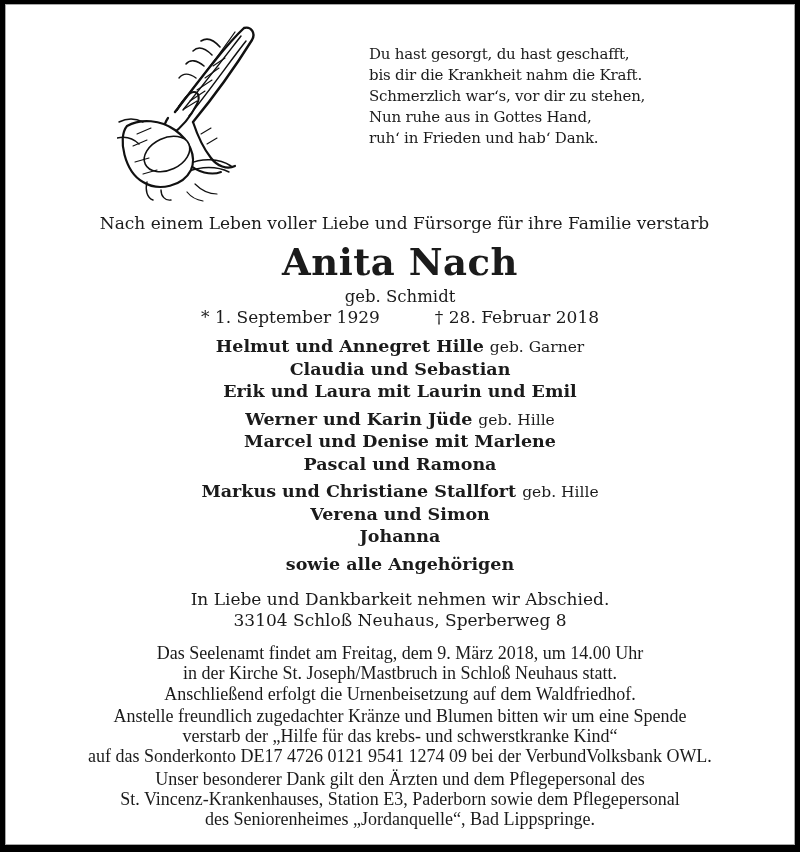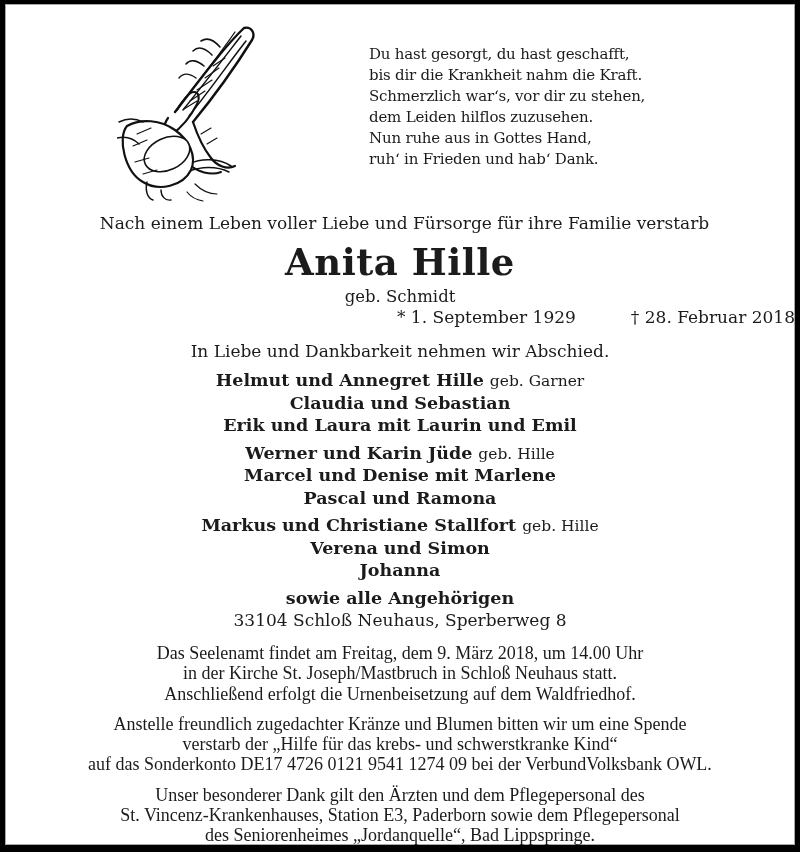--- a/index.html
+++ b/index.html
@@ -16,30 +16,30 @@
     color:#1b1b1b;
     overflow:hidden;
   }
   .header { position:relative; height:198px; }
   .hands { position:absolute; left:112px; top:10px; width:208px; height:188px; }
   .poem { position:absolute; left:364px; top:40px; font-size:15px; line-height:21px; letter-spacing:-0.2px; white-space:nowrap; }
   .center { text-align:center; }
   .intro { margin-top:10px; font-size:17px; line-height:22px;padding-left:9px; }
   .title { margin-top:4px; font-size:37px; font-weight:bold; line-height:48px; letter-spacing:0.5px; }
   .maiden { font-size:16.5px; line-height:21px; }
-  .dates { display:flex; justify-content:flex-end; gap:55px; font-size:17px; line-height:21px; }
+  .dates { display:flex; justify-content:center; gap:55px; font-size:17px; line-height:21px; }
   .farewell { margin-top:12px; font-size:17px; line-height:22px; }
   .mourners { margin-top:8px; }
   .mourner-line { font-size:17.5px; font-weight:bold; line-height:21.5px; }
   .mourner-line .suffix { font-weight:normal; font-size:15.5px; }
   .suffix:not(:empty) { margin-left:6px; }
   .group-start { margin-top:5px; }
   .address { font-size:17px; line-height:21px; }
   .para { margin-top:12px; font-family:Liberation Serif, serif; font-size:18px; line-height:20.3px; }
-  .para + .para { margin-top:10px; }
+  .para + .para { margin-top:2px; }
   .para div, .poem div { white-space:nowrap; }
 </style>
 </head>
 <body>
 
 <div class="frame">
 
   <div class="header">
     <svg class="hands" viewBox="0 0 208 188" fill="none" stroke="#111" stroke-linecap="round" stroke-linejoin="round">
 
@@ -84,51 +84,50 @@
       <path d="M20,120 L34,114" stroke-width="1.1"></path>
       <path d="M16,132 L30,126" stroke-width="1.1"></path>
       <path d="M18,148 L32,144" stroke-width="1.1"></path>
       <path d="M26,160 L40,156" stroke-width="1.1"></path>
     </svg>
 
     <div class="poem">
       <div>Du hast gesorgt, du hast geschafft,</div>
       <div>bis dir die Krankheit nahm die Kraft.</div>
       <div>Schmerzlich war‘s, vor dir zu stehen,</div>
-      <div>dem Leiden hilflos zuzusehen.</div>
       <div>Nun ruhe aus in Gottes Hand,</div>
       <div>ruh‘ in Frieden und hab‘ Dank.</div>
     </div>
   </div>
 
   <div class="center intro">Nach einem Leben voller Liebe und Fürsorge für ihre Familie verstarb</div>
 
-  <div class="center title">Anita Hille</div>
+  <div class="center title">Anita Nach</div>
 
   <div class="center maiden">geb. Schmidt</div>
 
   <div class="dates">
     <span>* 1. September 1929</span>
     <span>† 28. Februar 2018</span>
   </div>
-
-  <div class="center farewell">In Liebe und Dankbarkeit nehmen wir Abschied.</div>
 
   <div class="center mourners">
     <div class="mourner-line"><span>Helmut und Annegret Hille</span><span class="suffix">geb. Garner</span></div>
     <div class="mourner-line"><span>Claudia und Sebastian</span><span class="suffix"></span></div>
     <div class="mourner-line"><span>Erik und Laura mit Laurin und Emil</span><span class="suffix"></span></div>
     <div class="mourner-line group-start"><span>Werner und Karin Jüde</span><span class="suffix">geb. Hille</span></div>
     <div class="mourner-line"><span>Marcel und Denise mit Marlene</span><span class="suffix"></span></div>
     <div class="mourner-line"><span>Pascal und Ramona</span><span class="suffix"></span></div>
     <div class="mourner-line group-start"><span>Markus und Christiane Stallfort</span><span class="suffix">geb. Hille</span></div>
     <div class="mourner-line"><span>Verena und Simon</span><span class="suffix"></span></div>
     <div class="mourner-line"><span>Johanna</span><span class="suffix"></span></div>
     <div class="mourner-line group-start"><span>sowie alle Angehörigen</span><span class="suffix"></span></div>
   </div>
+
+  <div class="center farewell">In Liebe und Dankbarkeit nehmen wir Abschied.</div>
 
   <div class="center address">33104 Schloß Neuhaus, Sperberweg 8</div>
 
   <div class="center para">
     <div>Das Seelenamt findet am Freitag, dem 9. März 2018, um 14.00 Uhr</div>
     <div>in der Kirche St. Joseph/Mastbruch in Schloß Neuhaus statt.</div>
     <div>Anschließend erfolgt die Urnenbeisetzung auf dem Waldfriedhof.</div>
   </div>
 
   <div class="center para">

